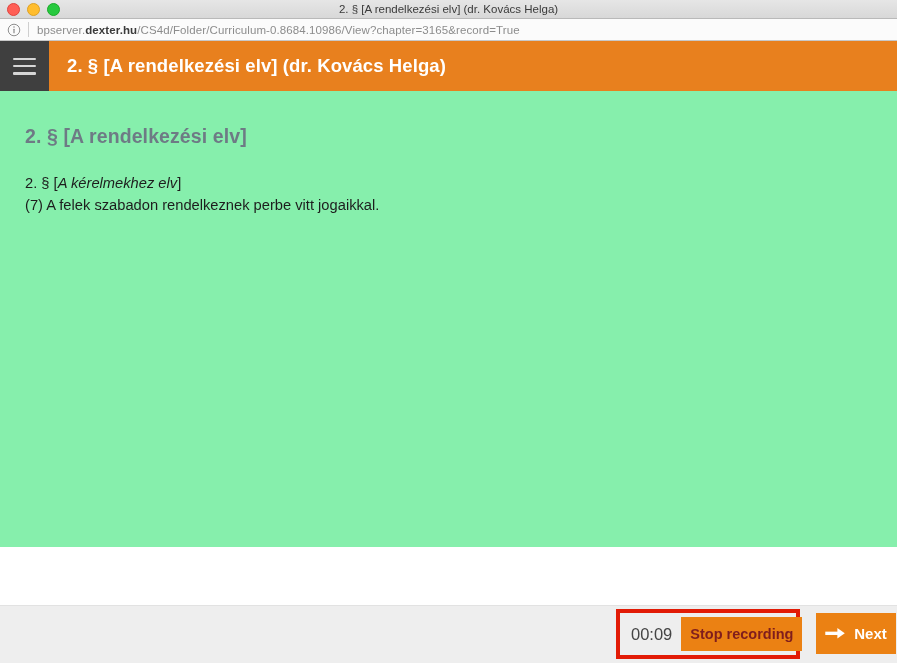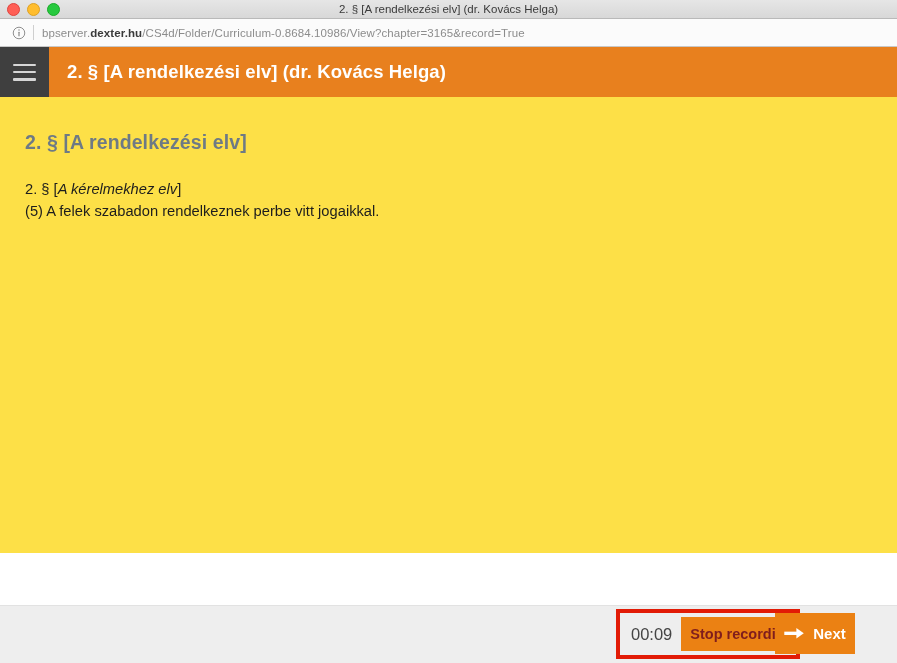--- a/index.html
+++ b/index.html
@@ -54,26 +54,26 @@
 
   .window-title {
     font-size: 11.5px;
     color: #3a3a3a;
     font-family: "Liberation Sans", sans-serif;
     white-space: nowrap;
   }
 
   
   .urlbar {
-    height: 28px;
+    height: 22px;
     background: #fbfbfb;
     border-bottom: 1px solid #c8c8c8;
     display: flex;
     align-items: center;
-    padding-left: 12px;
+    padding-left: 7px;
     box-sizing: border-box;
   }
   .info-icon {
     width: 14px;
     height: 14px;
     flex: 0 0 auto;
     display: block;
     color: #8a8a8a;
   }
   .url-divider {
@@ -133,21 +133,21 @@
     font-size: 18.5px;
     font-weight: bold;
     letter-spacing: 0.1px;
     white-space: nowrap;
   }
 
   
   .content {
     position: relative;
     height: 456px;
-    background: #fde047;
+    background: #86efac;
     padding: 34px 19px 0 25px;
     box-sizing: border-box;
   }
   .chapter-heading {
     font-size: 19.5px;
     font-weight: bold;
     color: #6e7a85;
     margin: 0 0 24px 0;
     letter-spacing: 0.1px;
   }
@@ -197,21 +197,21 @@
     border: none;
     height: 34px;
     padding: 0 9px;
     cursor: pointer;
     font-family: "Liberation Sans", sans-serif;
     white-space: nowrap;
     line-height: 34px;
   }
   .next-btn {
     position: absolute;
-    left: 775px;
+    left: 816px;
     top: 7px;
     width: 80px;
     height: 41px;
     background: #eb8113;
     border: none;
     color: #ffffff;
     font-size: 15px;
     font-weight: bold;
     display: flex;
     align-items: center;
@@ -259,21 +259,21 @@
           <span></span>
       </span>
     </div>
     <div class="app-title">2. § [A rendelkezési elv] (dr. Kovács Helga)</div>
   </div>
 
   <div class="content">
     <h1 class="chapter-heading">2. § [A rendelkezési elv]</h1>
     <div class="body-text">
       <span class="line"><span>2. § [</span><em>A kérelmekhez elv</em><span>]</span></span>
-      <span class="line">(5) A felek szabadon rendelkeznek perbe vitt jogaikkal.</span>
+      <span class="line">(7) A felek szabadon rendelkeznek perbe vitt jogaikkal.</span>
     </div>
   </div>
 
   <div class="footer">
     <div class="record-highlight">
       <span class="timer">00:09</span>
       <button class="stop-recording-btn">Stop recording</button>
     </div>
     <button class="next-btn">
       <svg class="arrow-icon" viewBox="0 0 22 14">

